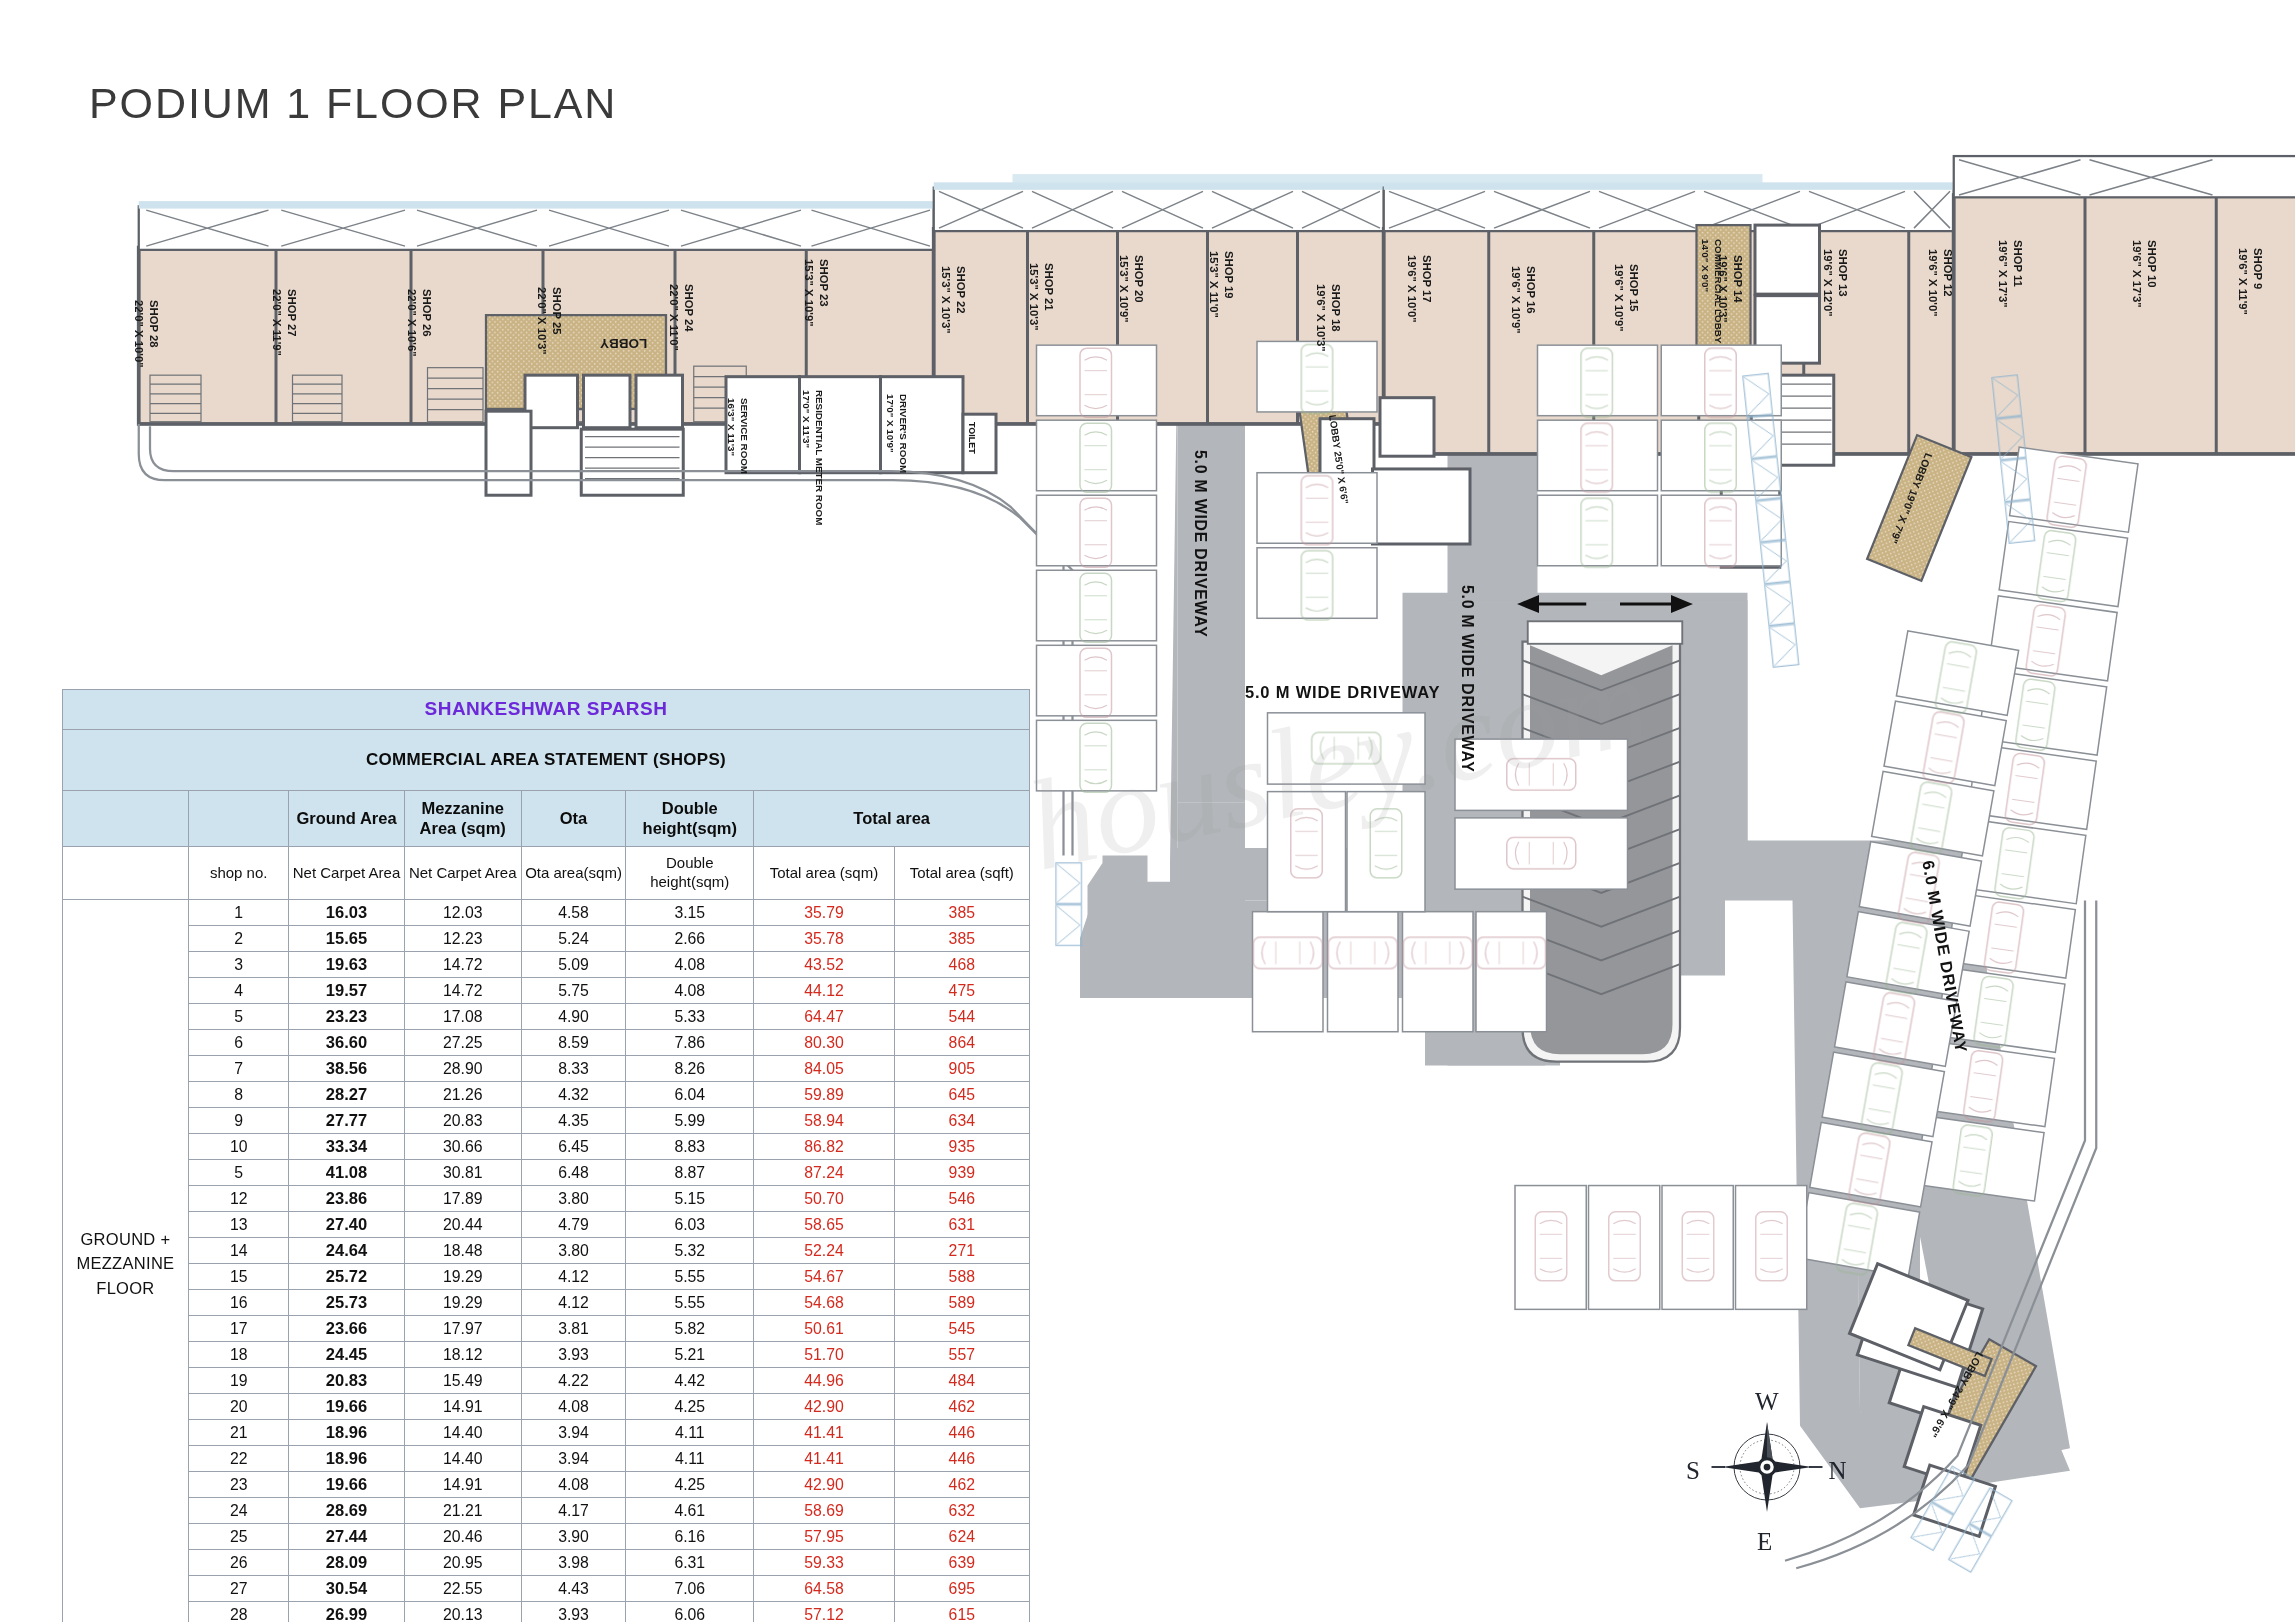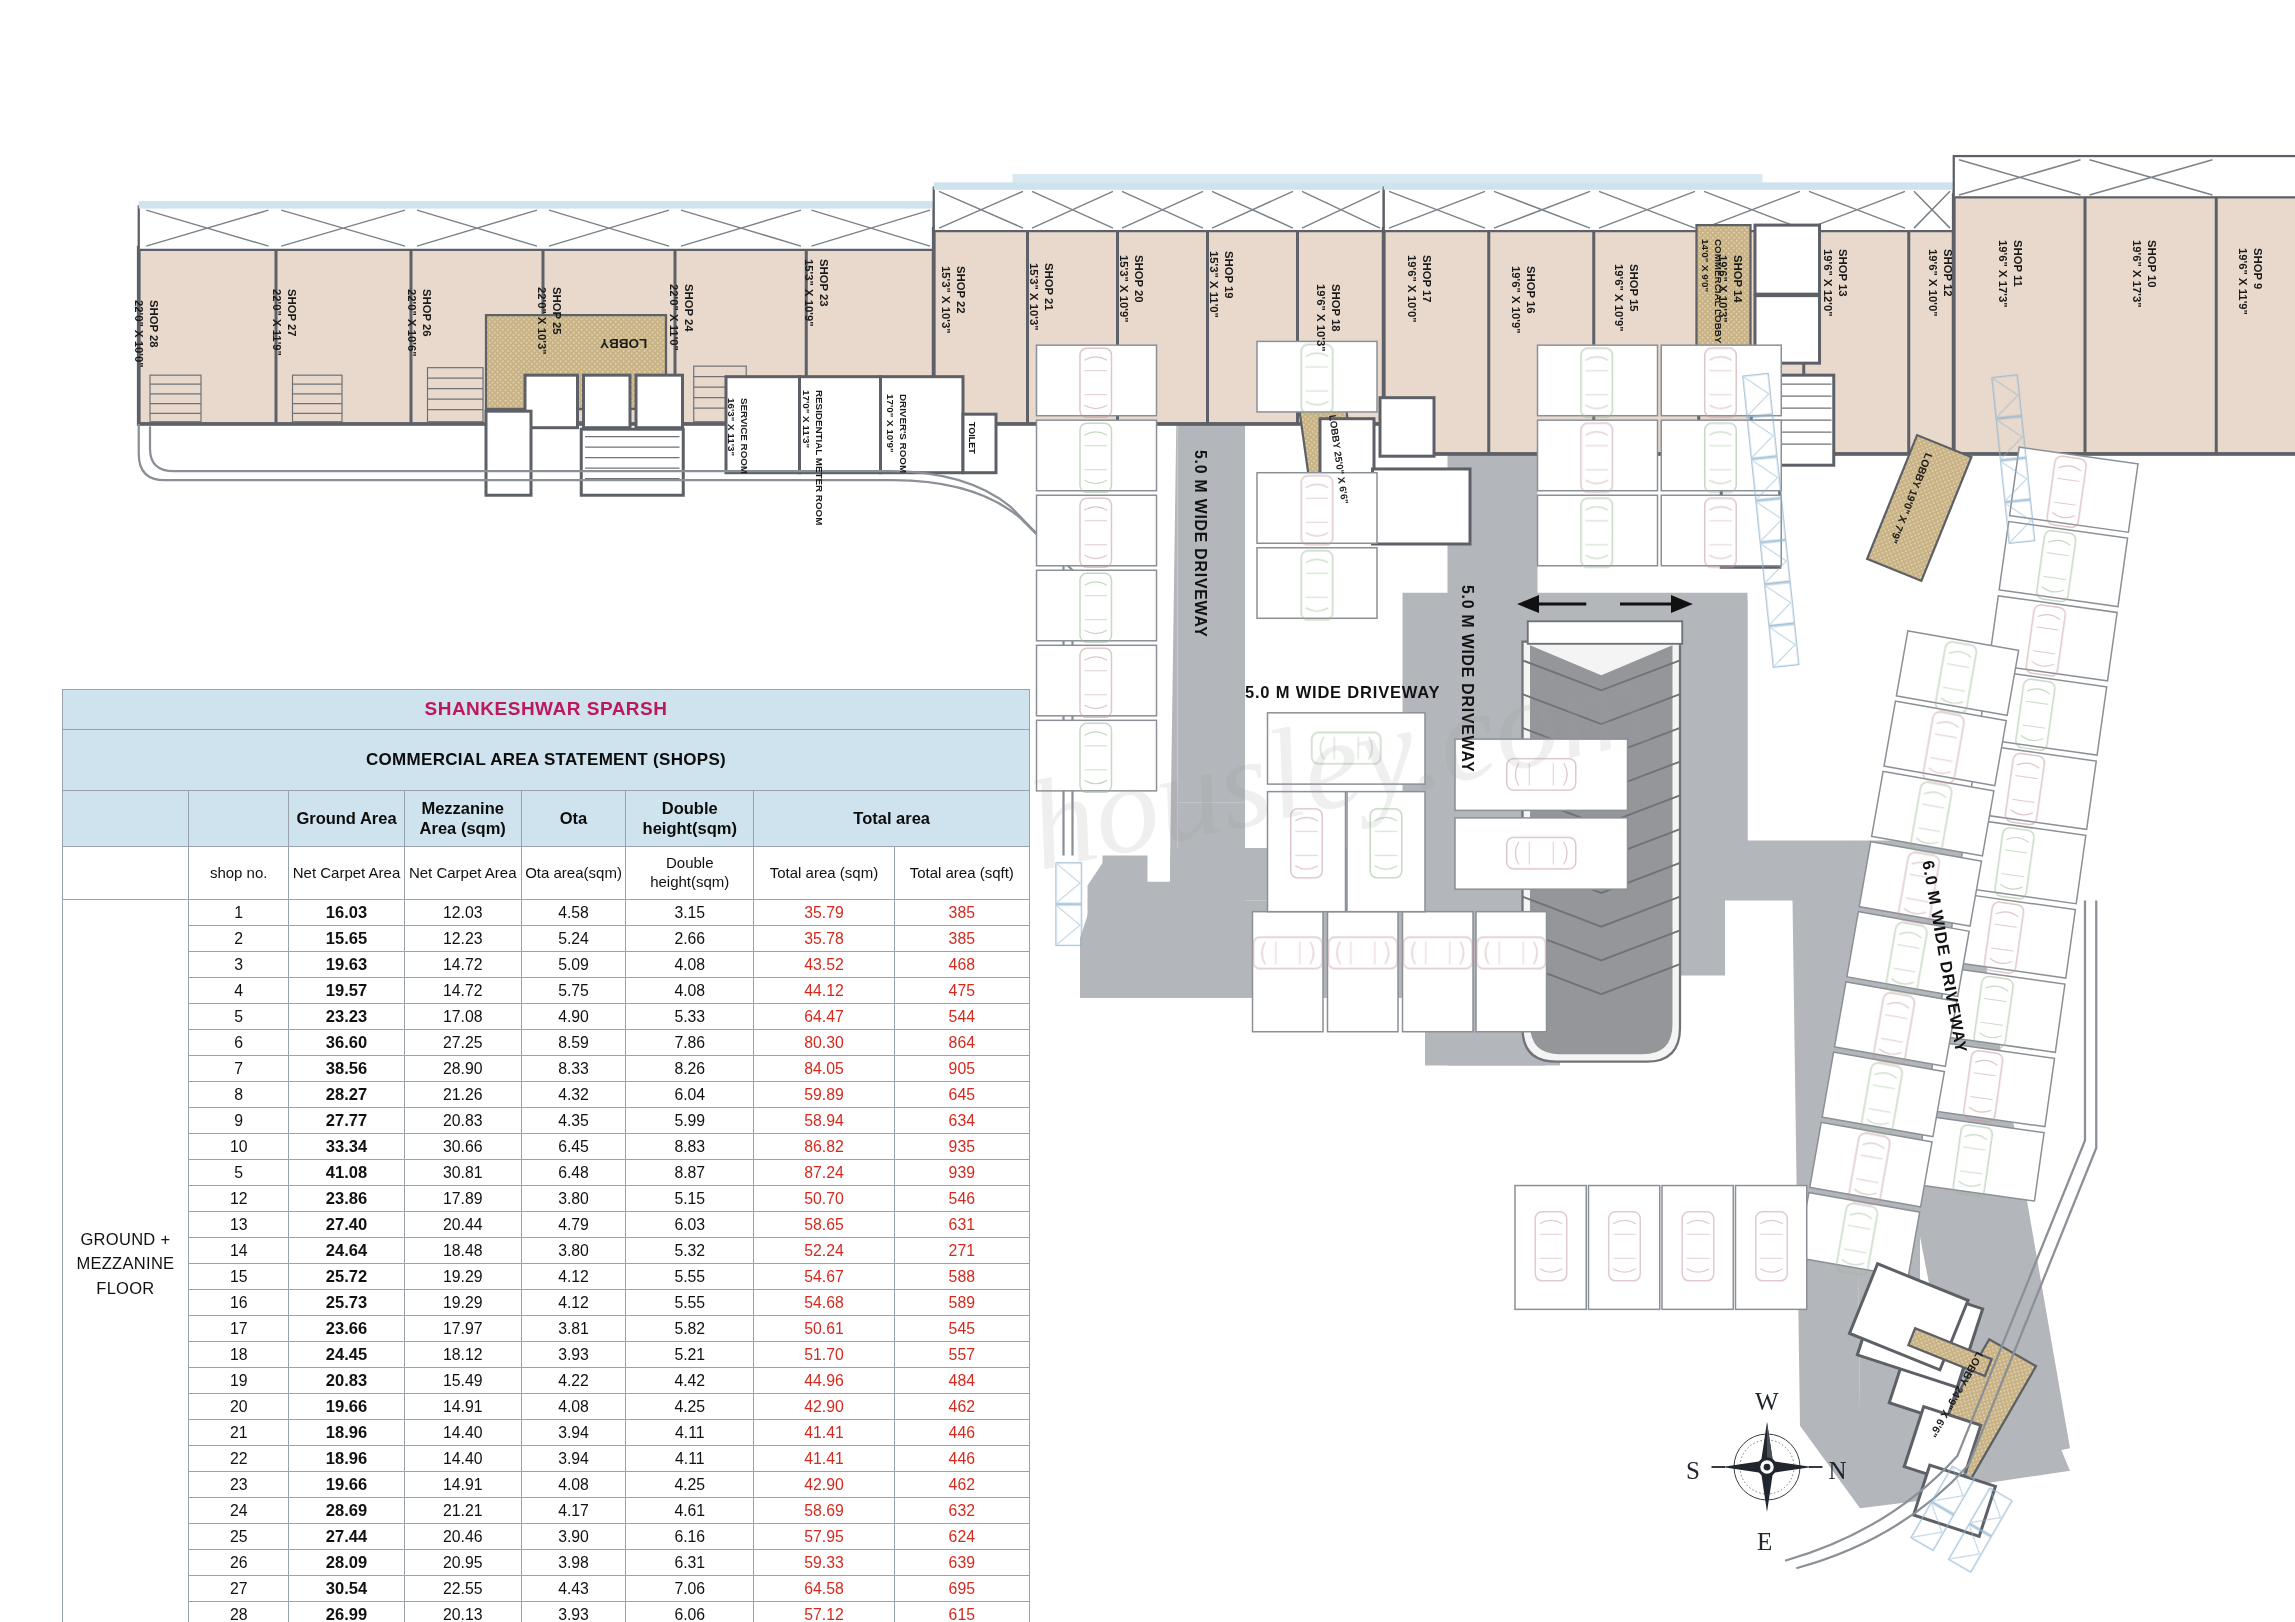--- a/index.html
+++ b/index.html
@@ -83,21 +83,21 @@
     text-align: center;
     vertical-align: middle;
     font-weight: normal;
   }
   #area-table .band {
     background: #cfe3ee;
     font-weight: bold;
     font-size: 19px;
     letter-spacing: 0.5px;
     padding: 8.3px 3px;
-    color: #be185d;
+    color: #6d28d9;
   }
   #area-table .band2 {
     background: #cfe3ee;
     font-weight: bold;
     font-size: 17px;
     letter-spacing: 0.3px;
     padding: 20px 3px;
     color: #0c0c0c;
   }
   #area-table .grp {
@@ -131,20 +131,21 @@
   .cw5 { width: 87px; }
   .cw6 { width: 107px; }
   .cw7 { width: 117px; }
   .cw8 { width: 113px; }
 </style>
 </head>
 <body>
 
 <div id="page">
 
+  <div id="page-title">PODIUM 1 FLOOR PLAN</div>
 
   <svg id="plan-canvas" viewBox="0 0 3060 2163" preserveAspectRatio="none">
     <defs>
       <pattern id="hatch" width="7" height="7" patternUnits="userSpaceOnUse">
         <rect width="7" height="7" fill="#c9b283"></rect>
         <circle cx="2" cy="2" r="1.1" fill="#fff" opacity="0.55"></circle>
         <circle cx="5.5" cy="5.5" r="1.1" fill="#fff" opacity="0.55"></circle>
       </pattern>
       <g id="car">
         <rect x="0" y="0" width="42" height="92" rx="9" fill="none" stroke="currentColor" stroke-width="2"></rect>

